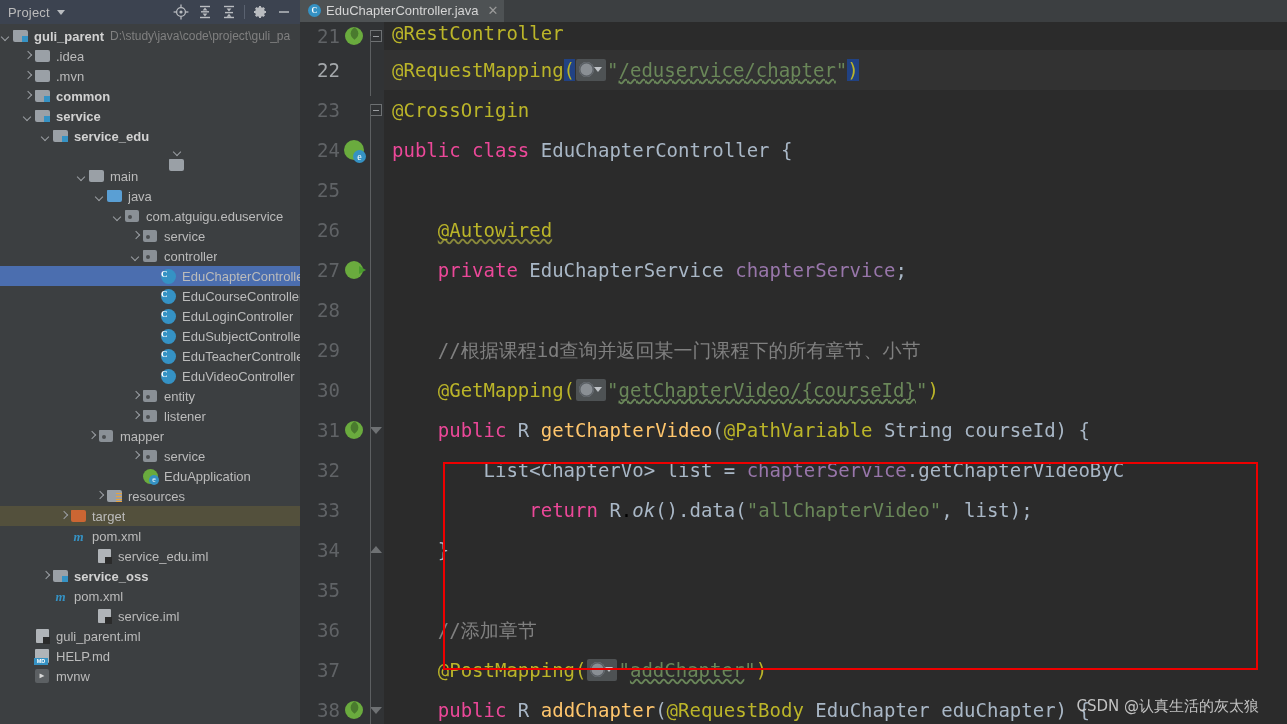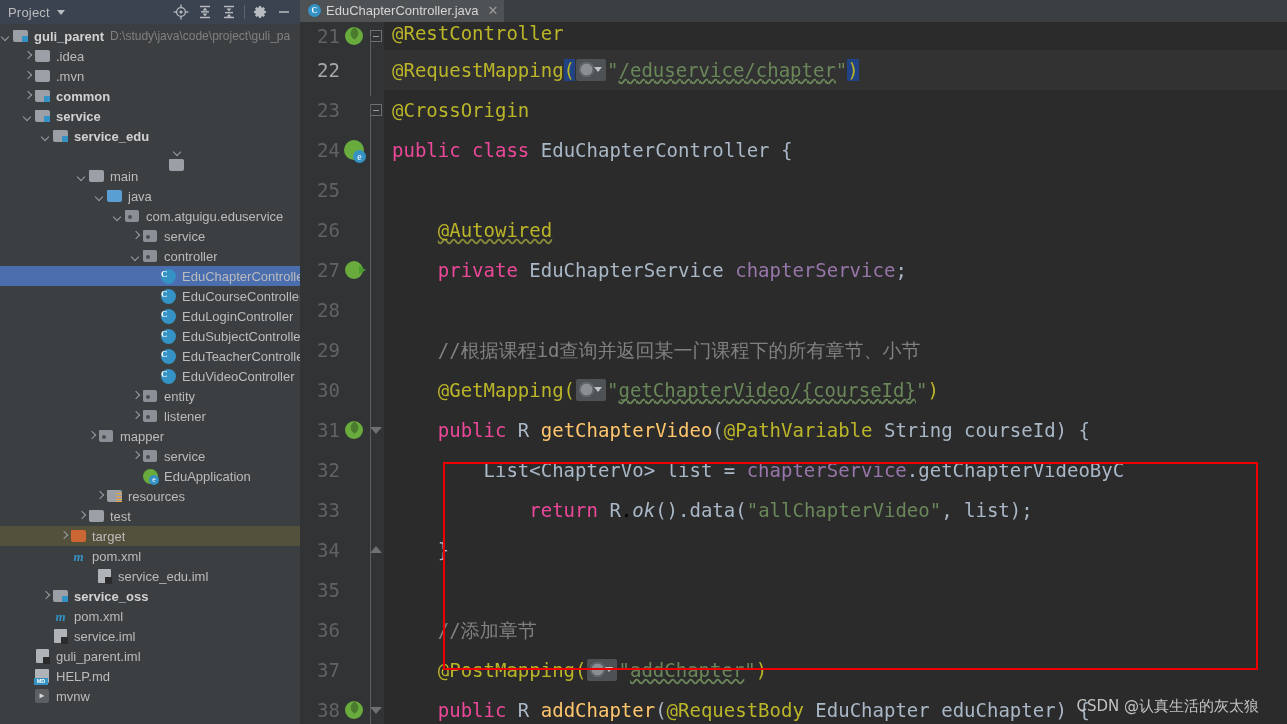--- a/index.html
+++ b/index.html
@@ -473,27 +473,20 @@
           </span>
           <span class="tlabel">EduApplication</span>
         </div>
         <div class="trow" style="padding-left: 94px;">
           <span class="arrow closed"></span>
           <span class="ticon">
             <span class="ic-res" style="display: block; position: relative;"></span>
           </span>
           <span class="tlabel">resources</span>
         </div>
-        <div class="trow" style="padding-left: 76px;">
-          <span class="arrow closed"></span>
-          <span class="ticon">
-            <span class="ic-folder" style="display: block; position: relative;"></span>
-          </span>
-          <span class="tlabel">test</span>
-        </div>
         <div class="trow excluded" style="padding-left: 58px;">
           <span class="arrow closed"></span>
           <span class="ticon">
             <span class="ic-folder-target" style="display: block; position: relative;"></span>
           </span>
           <span class="tlabel">target</span>
         </div>
         <div class="trow" style="padding-left: 58px;">
           <span class="arrow"></span>
           <span class="ticon">
@@ -515,21 +508,21 @@
           </span>
           <span class="tlabel bold">service_oss</span>
         </div>
         <div class="trow" style="padding-left: 40px;">
           <span class="arrow"></span>
           <span class="ticon">
             <span class="ic-maven" style="display: block; position: relative;">m</span>
           </span>
           <span class="tlabel">pom.xml</span>
         </div>
-        <div class="trow" style="padding-left: 40px;">
+        <div class="trow" style="padding-left: 56px; margin-left: 28px;">
           <span class="arrow"></span>
           <span class="ticon">
             <span class="ic-iml" style="display: block; position: relative;"></span>
           </span>
           <span class="tlabel">service.iml</span>
         </div>
         <div class="trow" style="padding-left: 22px;">
           <span class="arrow"></span>
           <span class="ticon">
             <span class="ic-iml" style="display: block; position: relative;"></span>

